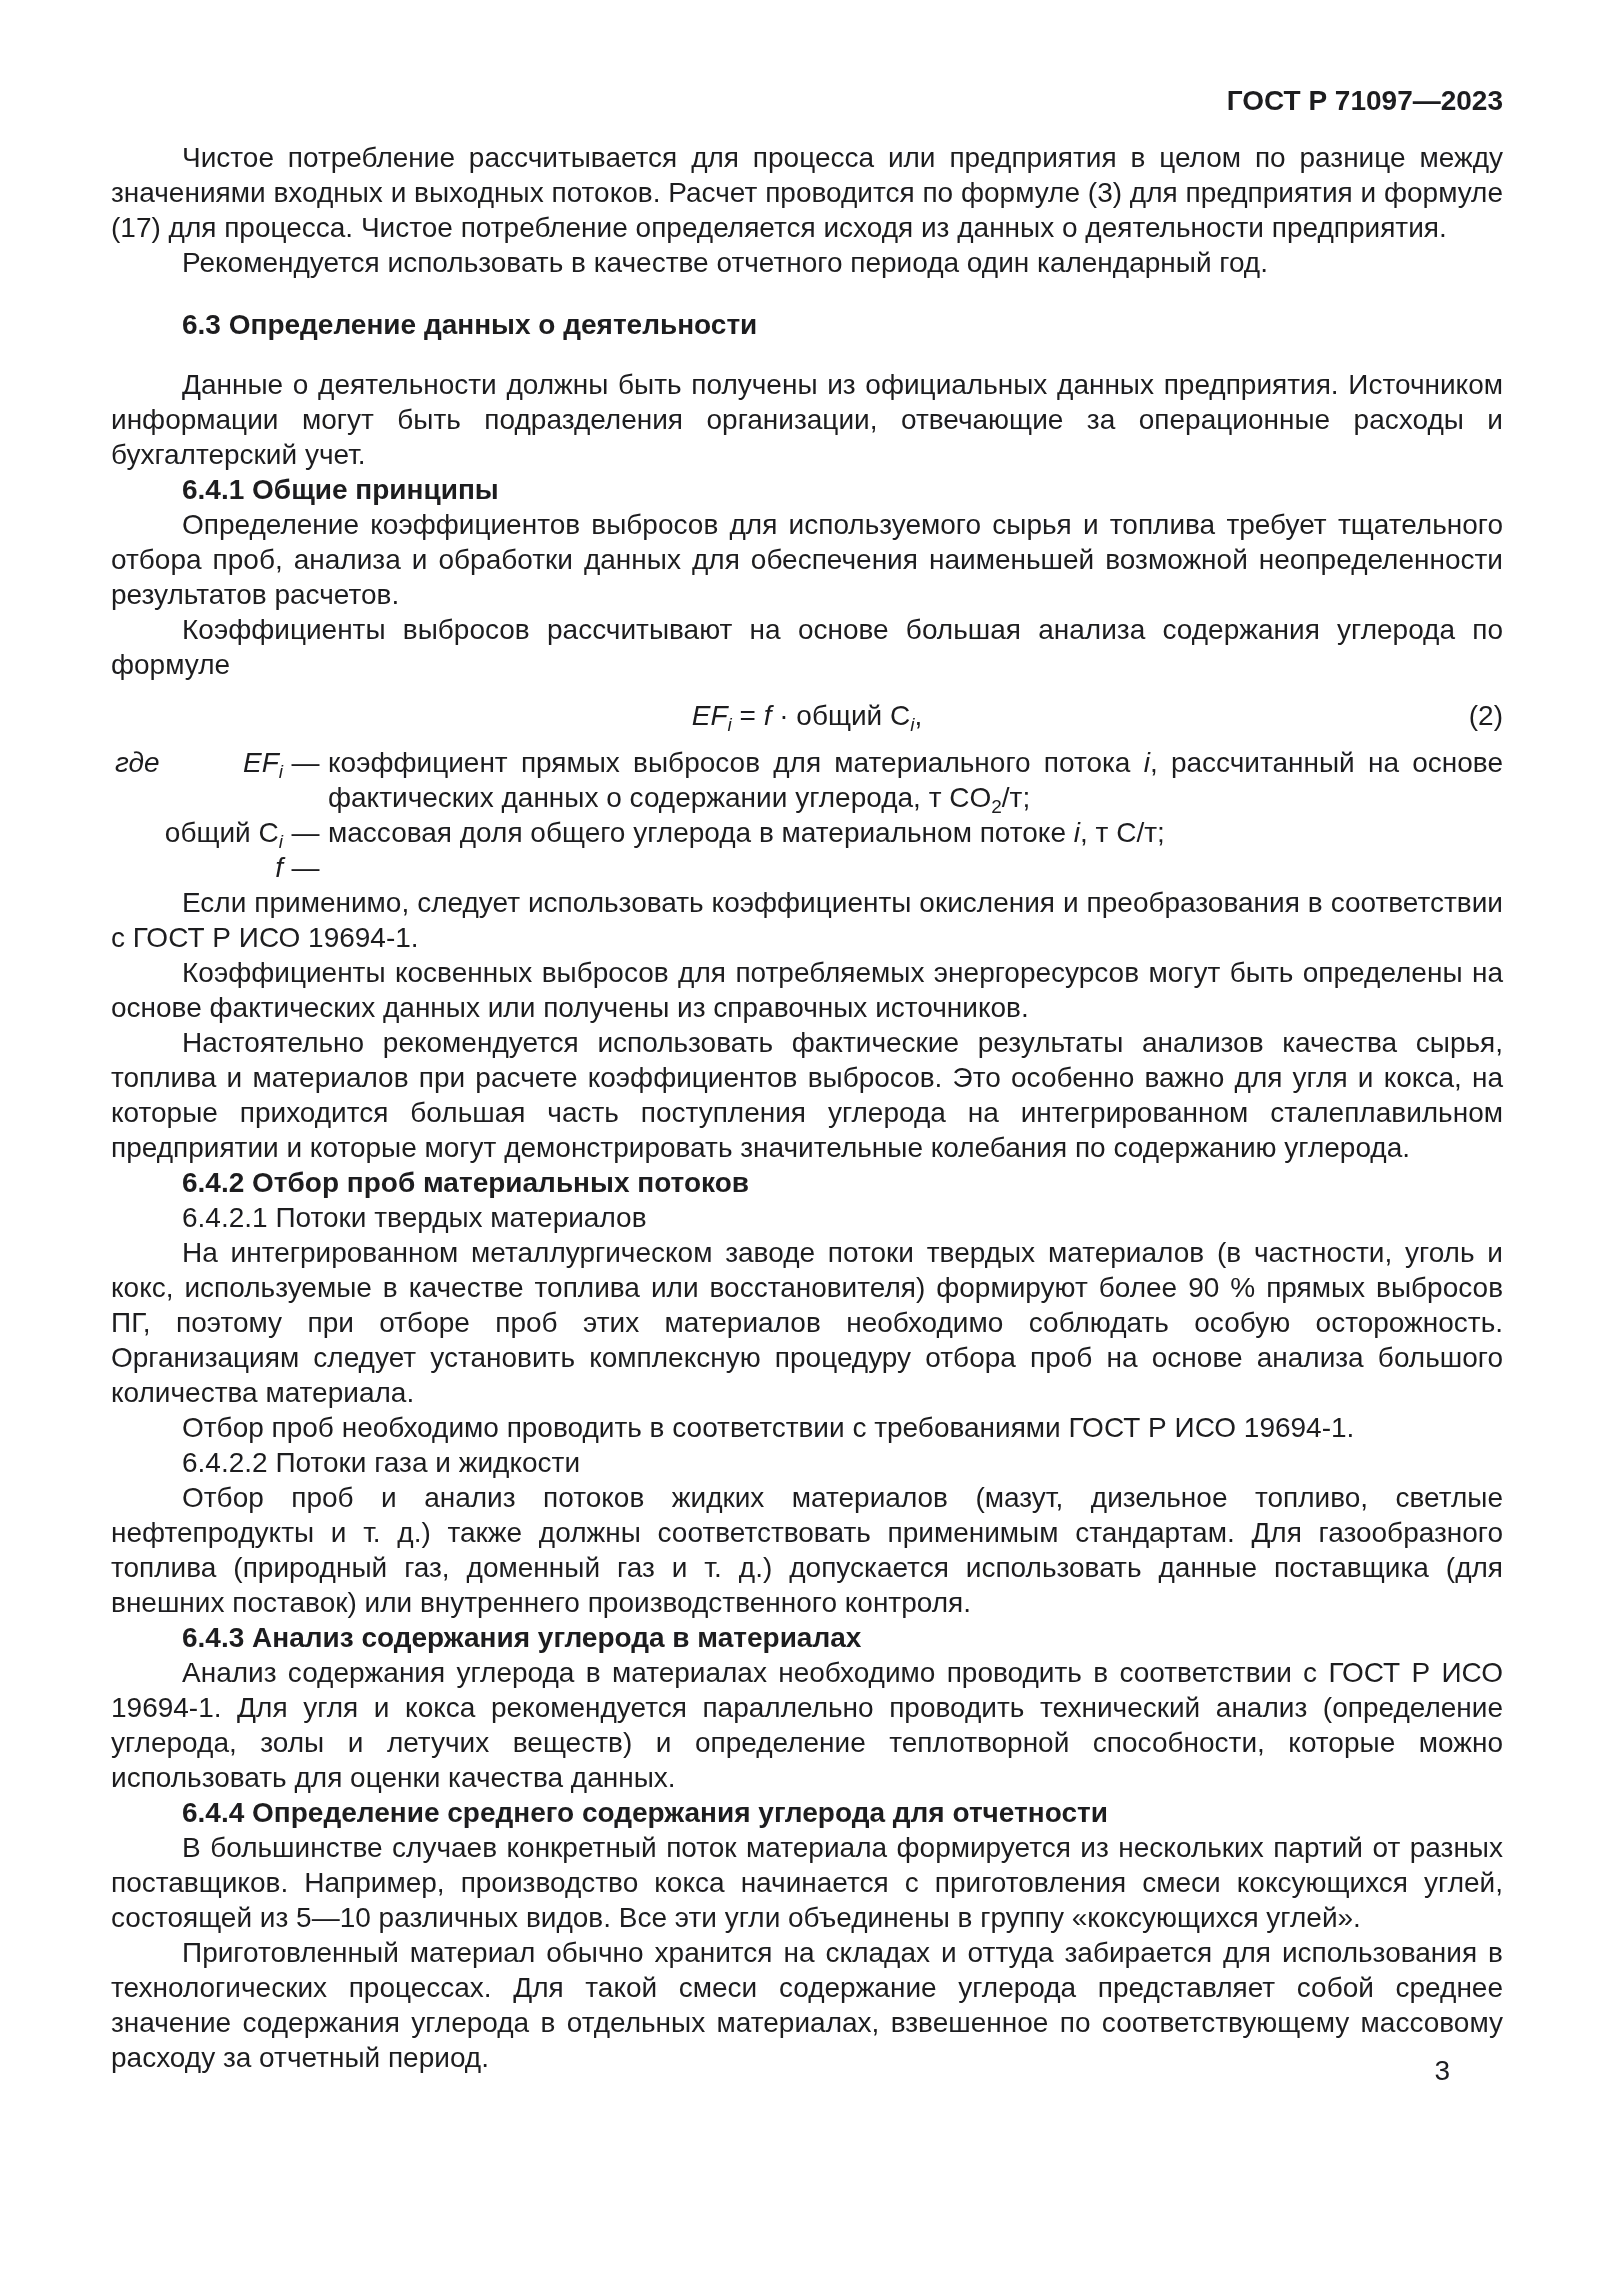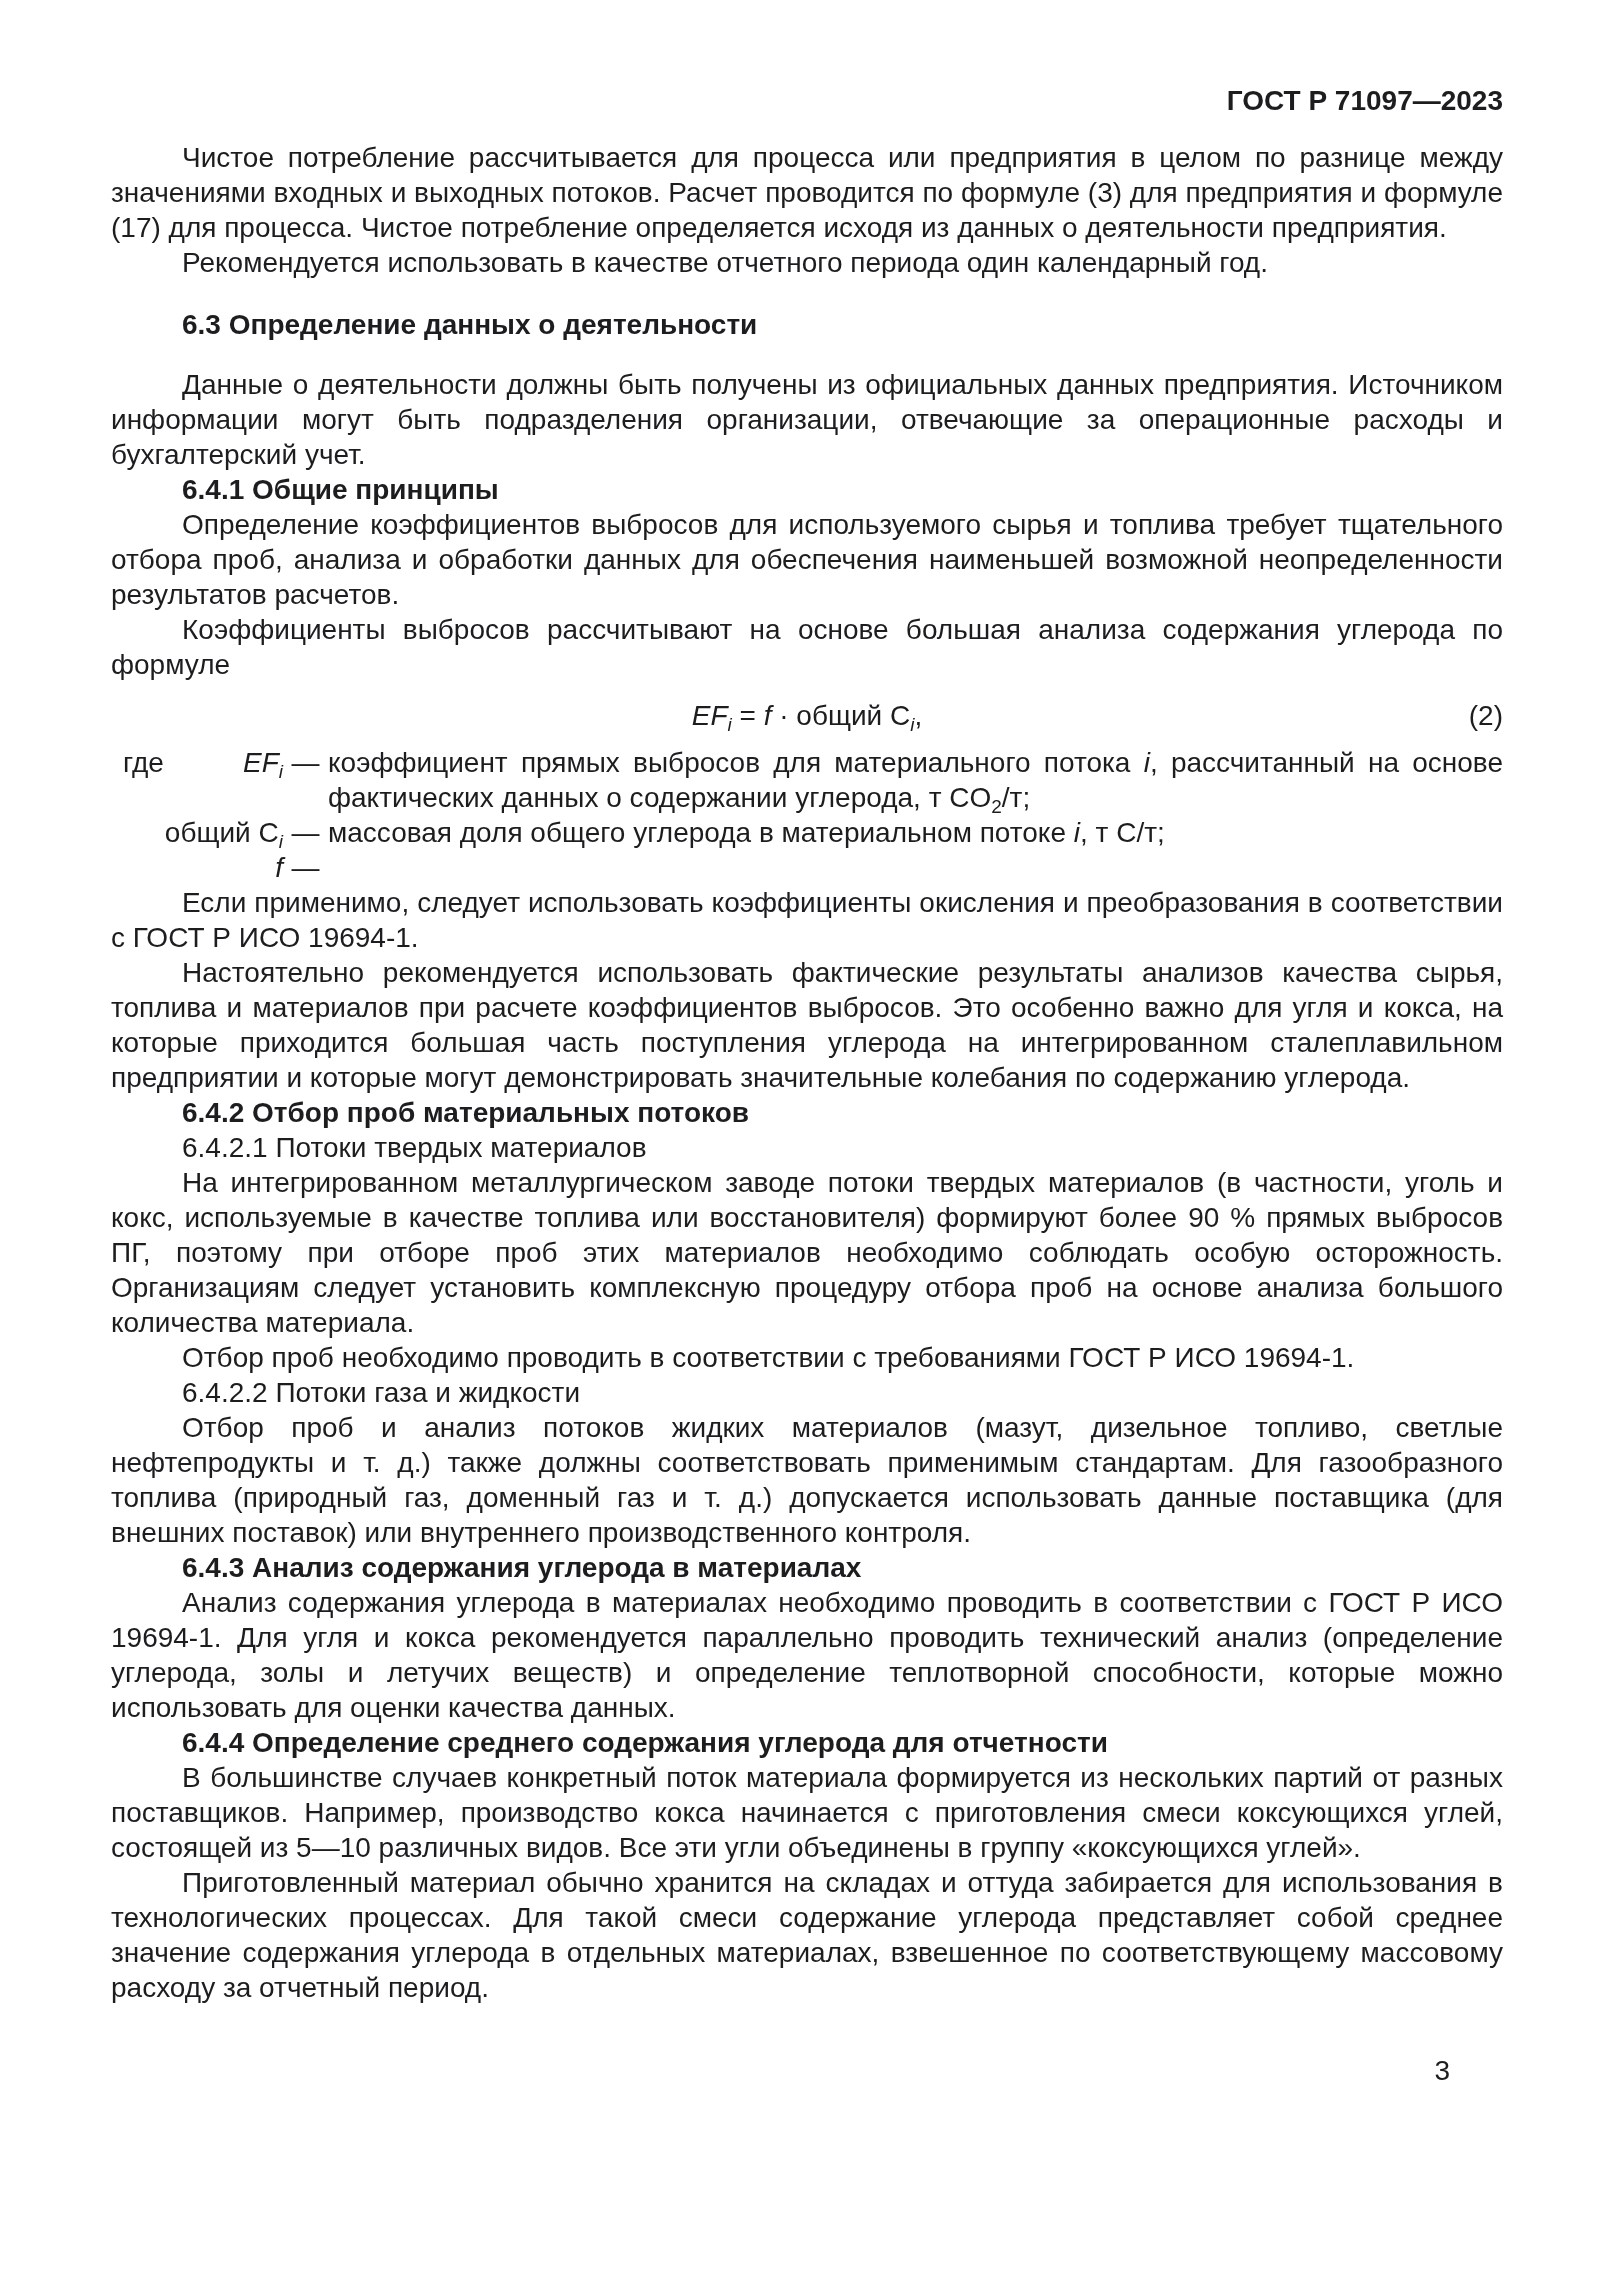--- a/index.html
+++ b/index.html
@@ -38,21 +38,21 @@
   .sp-top { margin-top: 27.4px; }
   .sp-bottom { margin-bottom: 25.5px; }
   .formula-row {
     position: relative;
     text-align: center;
     margin: 15.7px 0 11.8px 0;
   }
   .formula-num { position: absolute; right: 0; top: 0; }
   .defs { margin: 0; }
   .def-row { position: relative; display: flex; }
-  .def-pre { position: absolute; left: 12px; top: 0; }
+  .def-pre { position: absolute; left: 4px; top: 0; font-style: italic; }
   .def-term { flex: 0 0 172px; text-align: right; white-space: nowrap; }
   .def-dash { flex: 0 0 45px; text-align: center; }
   .def-body { flex: 1; text-align: justify; }
   .it { font-style: italic; }
   .sb { font-size: 68%; position: relative; top: 0.33em; line-height: 0; }
   .page-footer {
     position: absolute;
     right: 171px;
     top: 2053px;
   }
@@ -95,20 +95,21 @@
       <span class="def-dash">—</span>
       <span class="def-body"><span>массовая доля общего углерода в материальном потоке </span><span class="it">i</span><span>, т C/т;</span></span>
     </div>
     <div class="def-row">
       <span class="def-term"><span class="it">f</span></span>
       <span class="def-dash">—</span>
     </div>
   </div>
 
   <p class="para">Если применимо, следует использовать коэффициенты окисления и преобразования в соответствии с ГОСТ Р ИСО 19694-1.</p>
+  <p class="para">Коэффициенты косвенных выбросов для потребляемых энергоресурсов могут быть определены на основе фактических данных или получены из справочных источников.</p>
   <p class="para">Настоятельно рекомендуется использовать фактические результаты анализов качества сырья, топлива и материалов при расчете коэффициентов выбросов. Это особенно важно для угля и кокса, на которые приходится большая часть поступления углерода на интегрированном сталеплавильном предприятии и которые могут демонстрировать значительные колебания по содержанию углерода.</p>
 
   <h3 class="heading">6.4.2 Отбор проб материальных потоков</h3>
   <h4 class="heading reg">6.4.2.1 Потоки твердых материалов</h4>
 
   <p class="para">На интегрированном металлургическом заводе потоки твердых материалов (в частности, уголь и кокс, используемые в качестве топлива или восстановителя) формируют более 90 % прямых выбросов ПГ, поэтому при отборе проб этих материалов необходимо соблюдать особую осторожность. Организациям следует установить комплексную процедуру отбора проб на основе анализа большого количества материала.</p>
   <p class="para">Отбор проб необходимо проводить в соответствии с требованиями ГОСТ Р ИСО 19694-1.</p>
 
   <h4 class="heading reg">6.4.2.2 Потоки газа и жидкости</h4>
 

